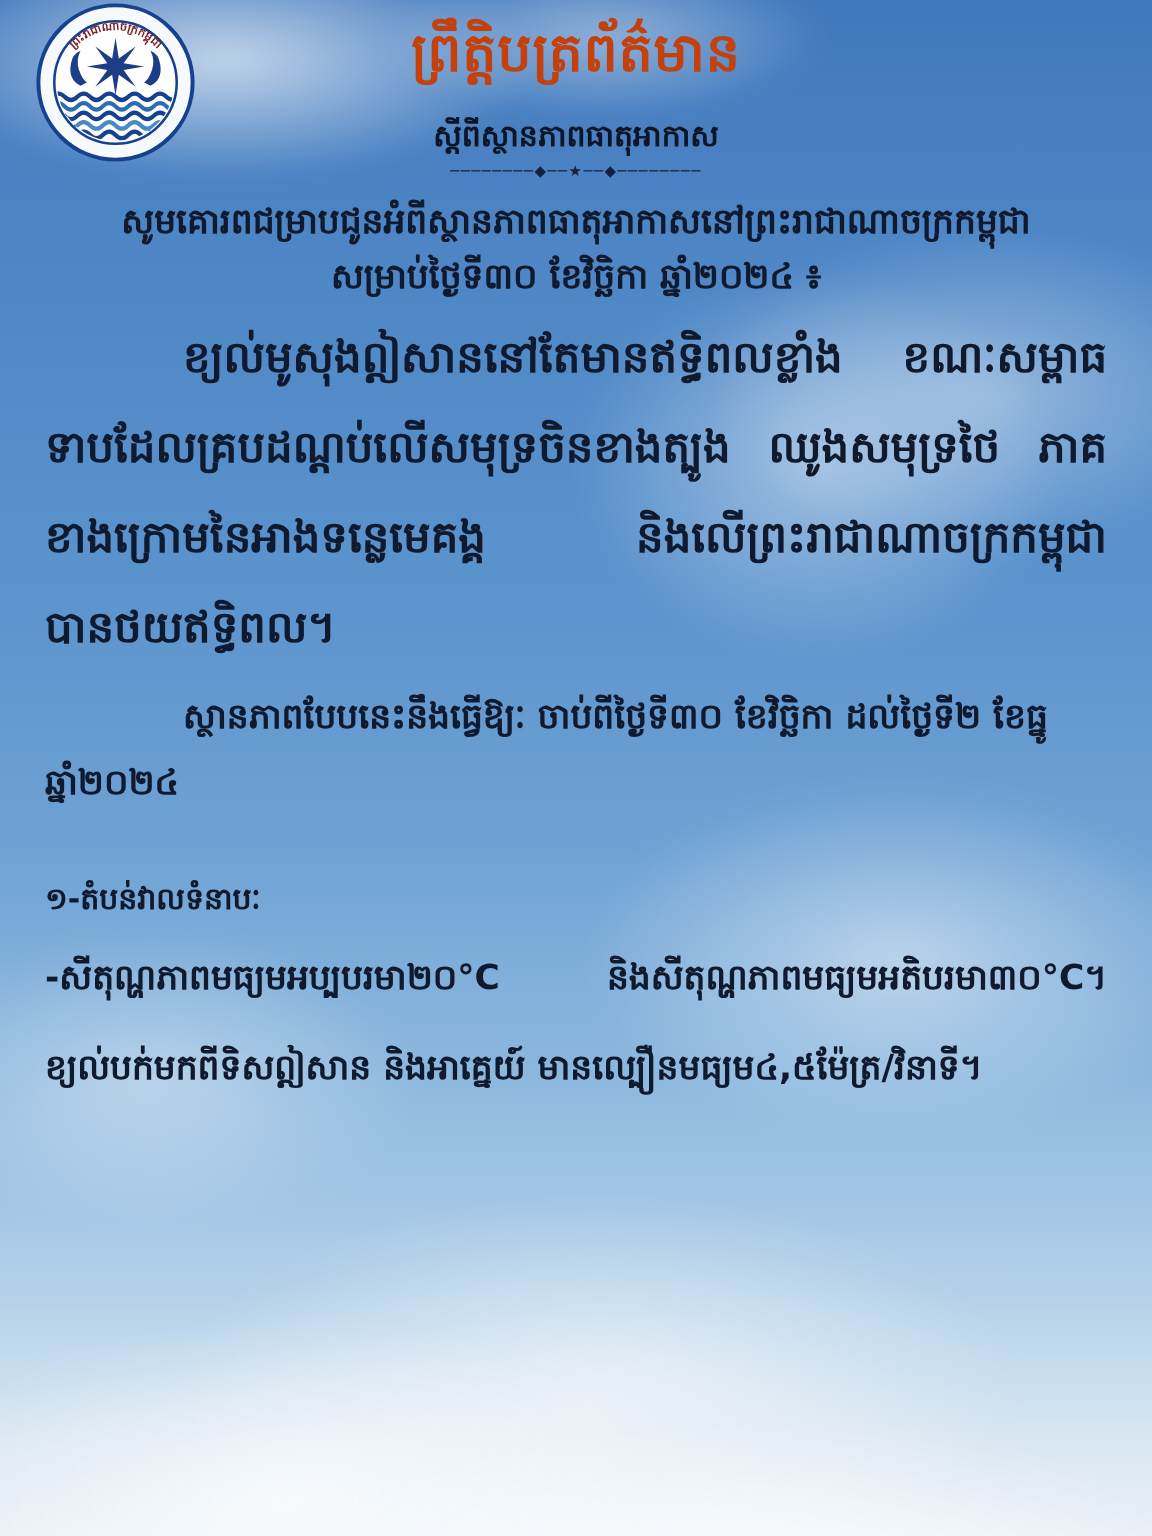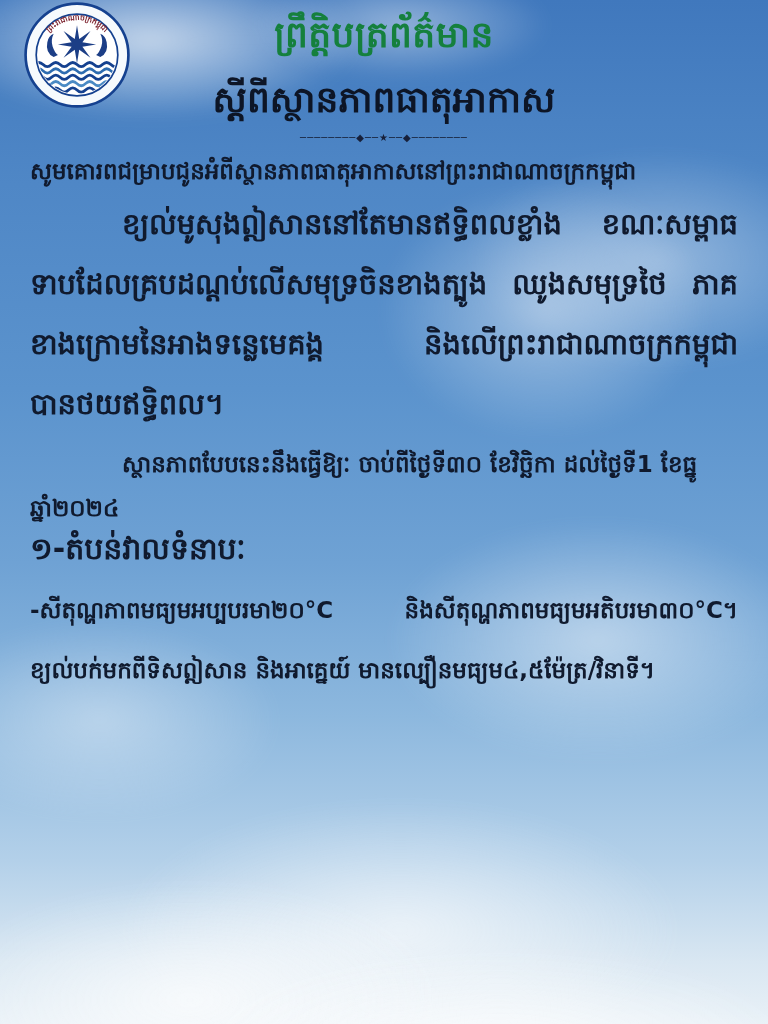--- a/index.html
+++ b/index.html
@@ -17,30 +17,30 @@
   .c5{right:-40px;top:520px;width:420px;height:240px;opacity:.55;}
   .c6{left:-80px;top:620px;width:360px;height:200px;opacity:.45;}
   .c7{left:120px;top:800px;width:560px;height:260px;opacity:.7;}
   .c8{left:-60px;top:880px;width:500px;height:240px;opacity:.85;}
   .c9{left:200px;top:950px;width:600px;height:200px;opacity:.9;}
 
   .page{position:relative;z-index:2;padding:0 30px;color:#101a2e;font-weight:bold;}
 
   .header{position:relative;text-align:center;padding-top:12px;}
   .logo{position:absolute;left:-6px;top:2px;width:106px;height:106px;}
-  .title{font-size:36px;letter-spacing:.5px;color:#15803d;}
-  .subtitle{font-size:36px;margin-top:12px;color:#0d1526;}
+  .title{font-size:36px;letter-spacing:.5px;color:#c2410c;}
+  .subtitle{font-size:20px;margin-top:12px;color:#0d1526;}
   .divider{font-size:10px;letter-spacing:1px;color:#17203a;margin-top:3px;line-height:10px;}
 
-  .intro{font-size:23px;line-height:37px;margin-top:10px;}
+  .intro{font-size:23px;text-align:center;line-height:37px;margin-top:10px;}
 
   .para{font-size:29px;line-height:60px;text-align:justify;text-indent:92px;margin-top:4px;}
   .transition{font-size:23px;line-height:44px;text-indent:92px;margin-top:8px;}
 
-  .section-heading{font-size:30px;}
+  .section-heading{font-size:20px;margin-top:42px;}
   .section-body{font-size:23px;line-height:60px;text-align:justify;margin-top:6px;}
 </style>
 </head>
 <body>
 
 <div class="sky">
   <div class="cloud c1"></div>
   <div class="cloud c2"></div>
   <div class="cloud c3"></div>
   <div class="cloud c4"></div>
@@ -82,25 +82,26 @@
       <path d="M28,52 Q20,48 22,38 Q23,32 28,30 Q25,36 27,42 Q29,48 32,50 Z" fill="#1c3e86"></path>
       <path d="M72,52 Q80,48 78,38 Q77,32 72,30 Q75,36 73,42 Q71,48 68,50 Z" fill="#1c3e86"></path>
     </svg>
     <div class="title">ព្រឹត្តិបត្រព័ត៌មាន</div>
     <div class="subtitle">ស្ដីពីស្ថានភាពធាតុអាកាស</div>
     <div class="divider">────────◆──★──◆────────</div>
   </div>
 
   <div class="intro">
     <div>សូមគោរពជម្រាបជូនអំពីស្ថានភាពធាតុអាកាសនៅព្រះរាជាណាចក្រកម្ពុជា</div>
+    <div>សម្រាប់ថ្ងៃទី៣០ ខែវិច្ឆិកា ឆ្នាំ២០២៤ ៖</div>
   </div>
 
   <div class="para">ខ្យល់មូសុងឦសាននៅតែមានឥទ្ធិពលខ្លាំង ខណៈសម្ពាធទាបដែលគ្របដណ្ដប់លើសមុទ្រចិនខាងត្បូង ឈូងសមុទ្រថៃ ភាគខាងក្រោមនៃអាងទន្លេមេគង្គ និងលើព្រះរាជាណាចក្រកម្ពុជាបានថយឥទ្ធិពល។</div>
 
-  <div class="transition">ស្ថានភាពបែបនេះនឹងធ្វើឱ្យៈ ចាប់ពីថ្ងៃទី៣០ ខែវិច្ឆិកា ដល់ថ្ងៃទី1 ខែធ្នូ ឆ្នាំ២០២៤</div>
+  <div class="transition">ស្ថានភាពបែបនេះនឹងធ្វើឱ្យៈ ចាប់ពីថ្ងៃទី៣០ ខែវិច្ឆិកា ដល់ថ្ងៃទី២ ខែធ្នូ ឆ្នាំ២០២៤</div>
 
   <div>
     <div class="section-heading">១-តំបន់វាលទំនាបៈ</div>
   </div>
 
 
   <div>
     <div class="section-body">-សីតុណ្ហភាពមធ្យមអប្បបរមា២០°C និងសីតុណ្ហភាពមធ្យមអតិបរមា៣០°C។ ខ្យល់បក់មកពីទិសឦសាន និងអាគ្នេយ៍ មានល្បឿនមធ្យម៤,៥ម៉ែត្រ/វិនាទី។</div>
 
   </div>

